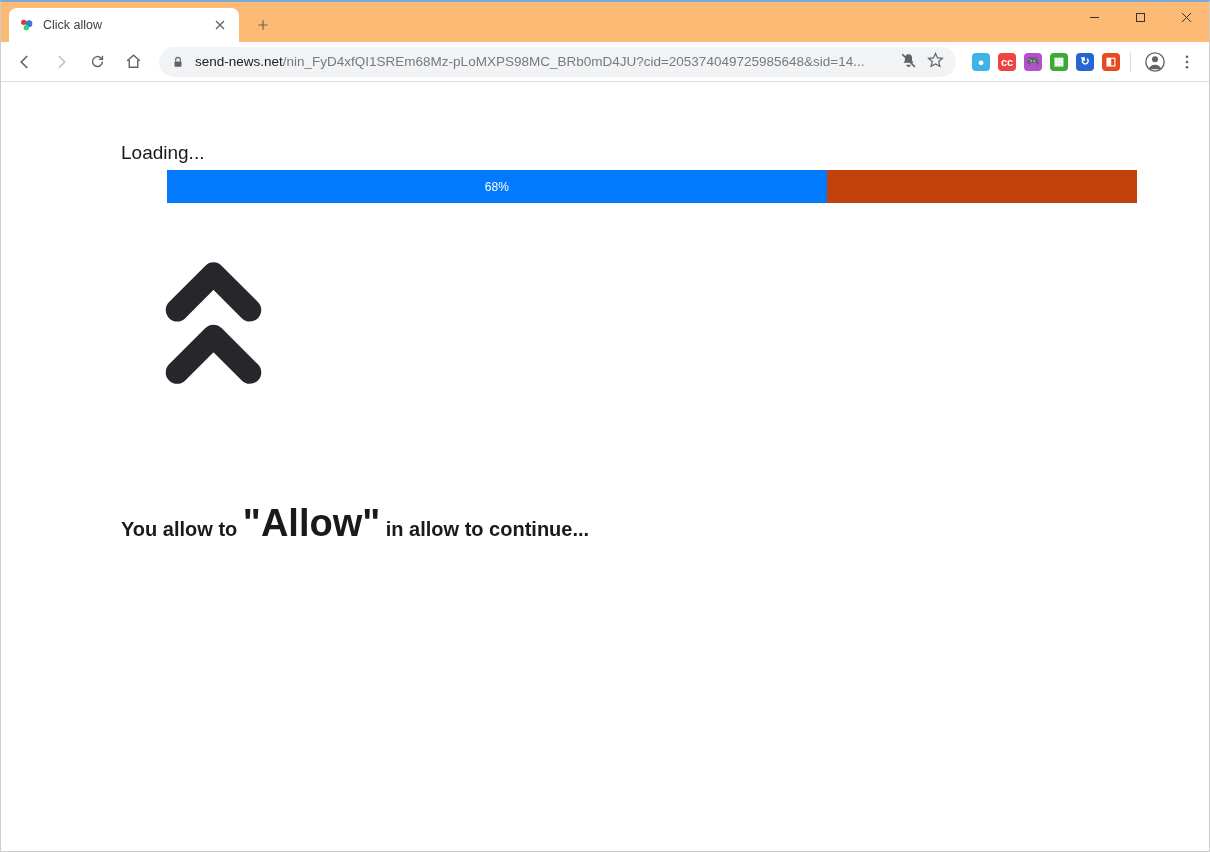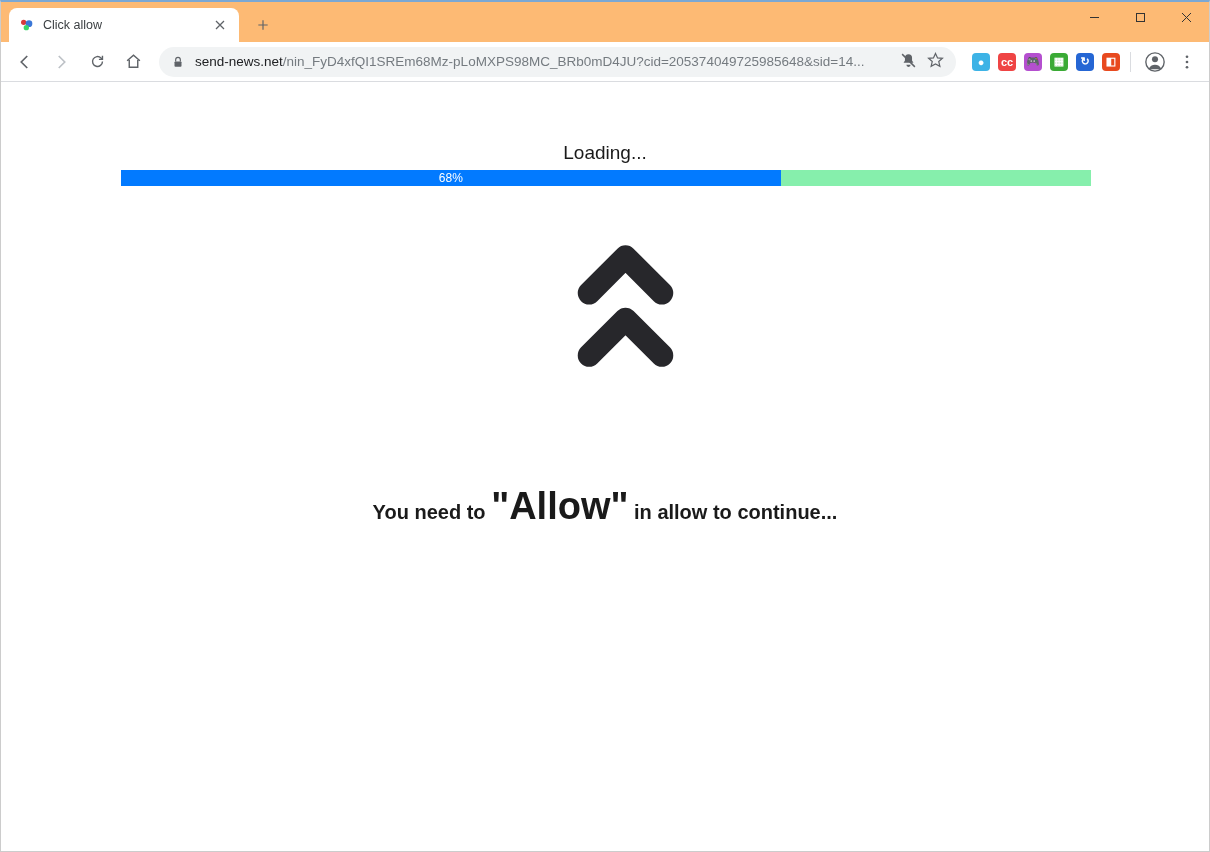--- a/index.html
+++ b/index.html
@@ -74,25 +74,24 @@
   .url-path { color:#757b80; }
   .omni-right { display:flex; gap:10px; color:#5f6368; align-items:center;}
   .ext-icons { display:flex; gap:8px; align-items:center; margin-left:6px;}
   .ext-ico { width:18px;height:18px;border-radius:4px;display:flex;align-items:center;justify-content:center;font-size:11px;color:#fff;font-weight:bold;}
   .divider-v { width:1px;height:20px;background:#dadce0;margin:0 6px;}
   .profile-btn { width:28px;height:28px;border-radius:50%;display:flex;align-items:center;justify-content:center;color:#5f6368;}
   .menu-btn { width:28px;height:28px;display:flex;align-items:center;justify-content:center;color:#5f6368;}
   
   .page {
     padding: 60px 120px;
-    text-align: center;
   }
   .loading-label { font-size:19px; color:#1a1a1a; }
   .progress-bar {
-    width:970px; height:16px; background:#86efac; margin-top:6px; position:relative;
+    width:970px; height:33px; background:#c2410c; margin-top:6px; position:relative;margin-left:46px;
   }
   .progress-fill {
     height:100%; background:#027aff; position:relative;
   }
   .progress-text {
     position:absolute; left:50%; top:50%; transform:translate(-50%,-50%);
     color:#fff; font-size:12px;
   }
   .arrows { margin-top:50px; margin-left:40px; }
   .message { margin-top:110px; font-size:20px; color:#1a1a1a; font-weight:600;}
@@ -219,15 +218,15 @@
       <span class="progress-text">68%</span>
     </div>
   </div>
   <div class="arrows">
     <svg viewBox="0 0 100 130" width="105" height="135">
       <path d="M15 55 L50 20 L85 55" fill="none" stroke="#27272b" stroke-width="22" stroke-linecap="round" stroke-linejoin="round"></path>
       <path d="M15 115 L50 80 L85 115" fill="none" stroke="#27272b" stroke-width="22" stroke-linecap="round" stroke-linejoin="round"></path>
     </svg>
   </div>
   <div class="message">
-    <span>You need to </span><span class="big">"Allow"</span><span> in allow to continue...</span>
+    <span>You allow to </span><span class="big">"Allow"</span><span> in allow to continue...</span>
   </div>
 </div>
 
 </body></html>

